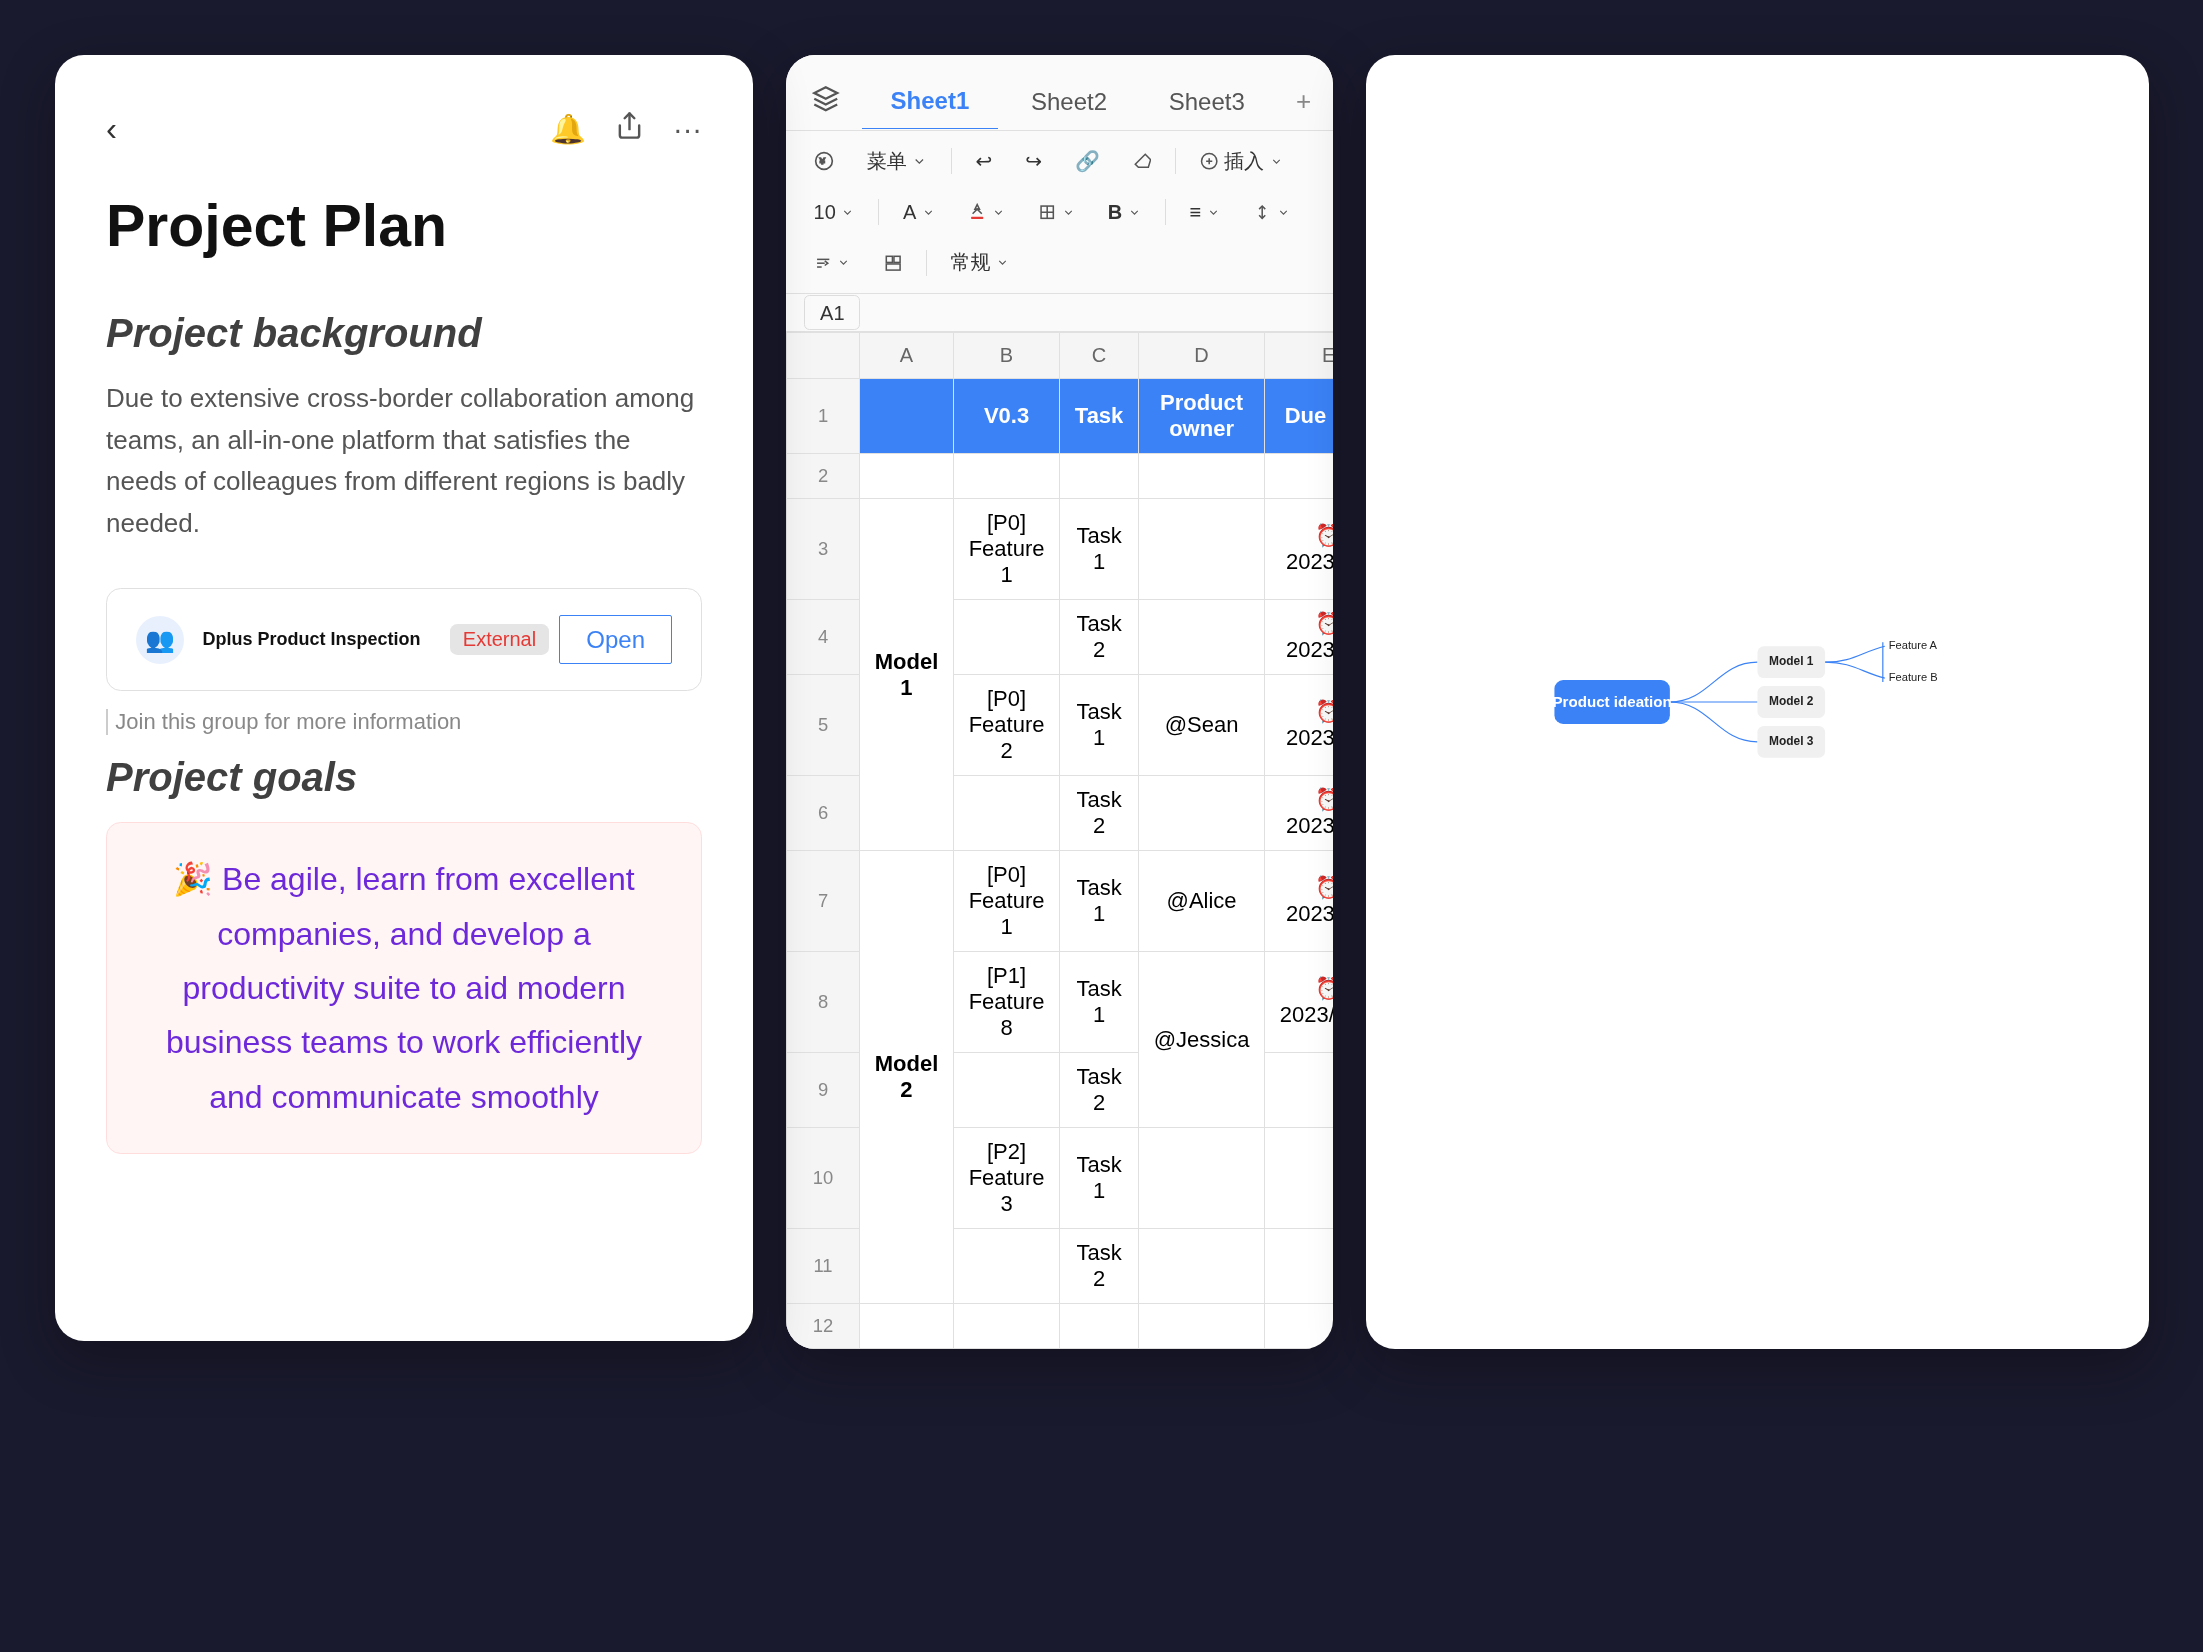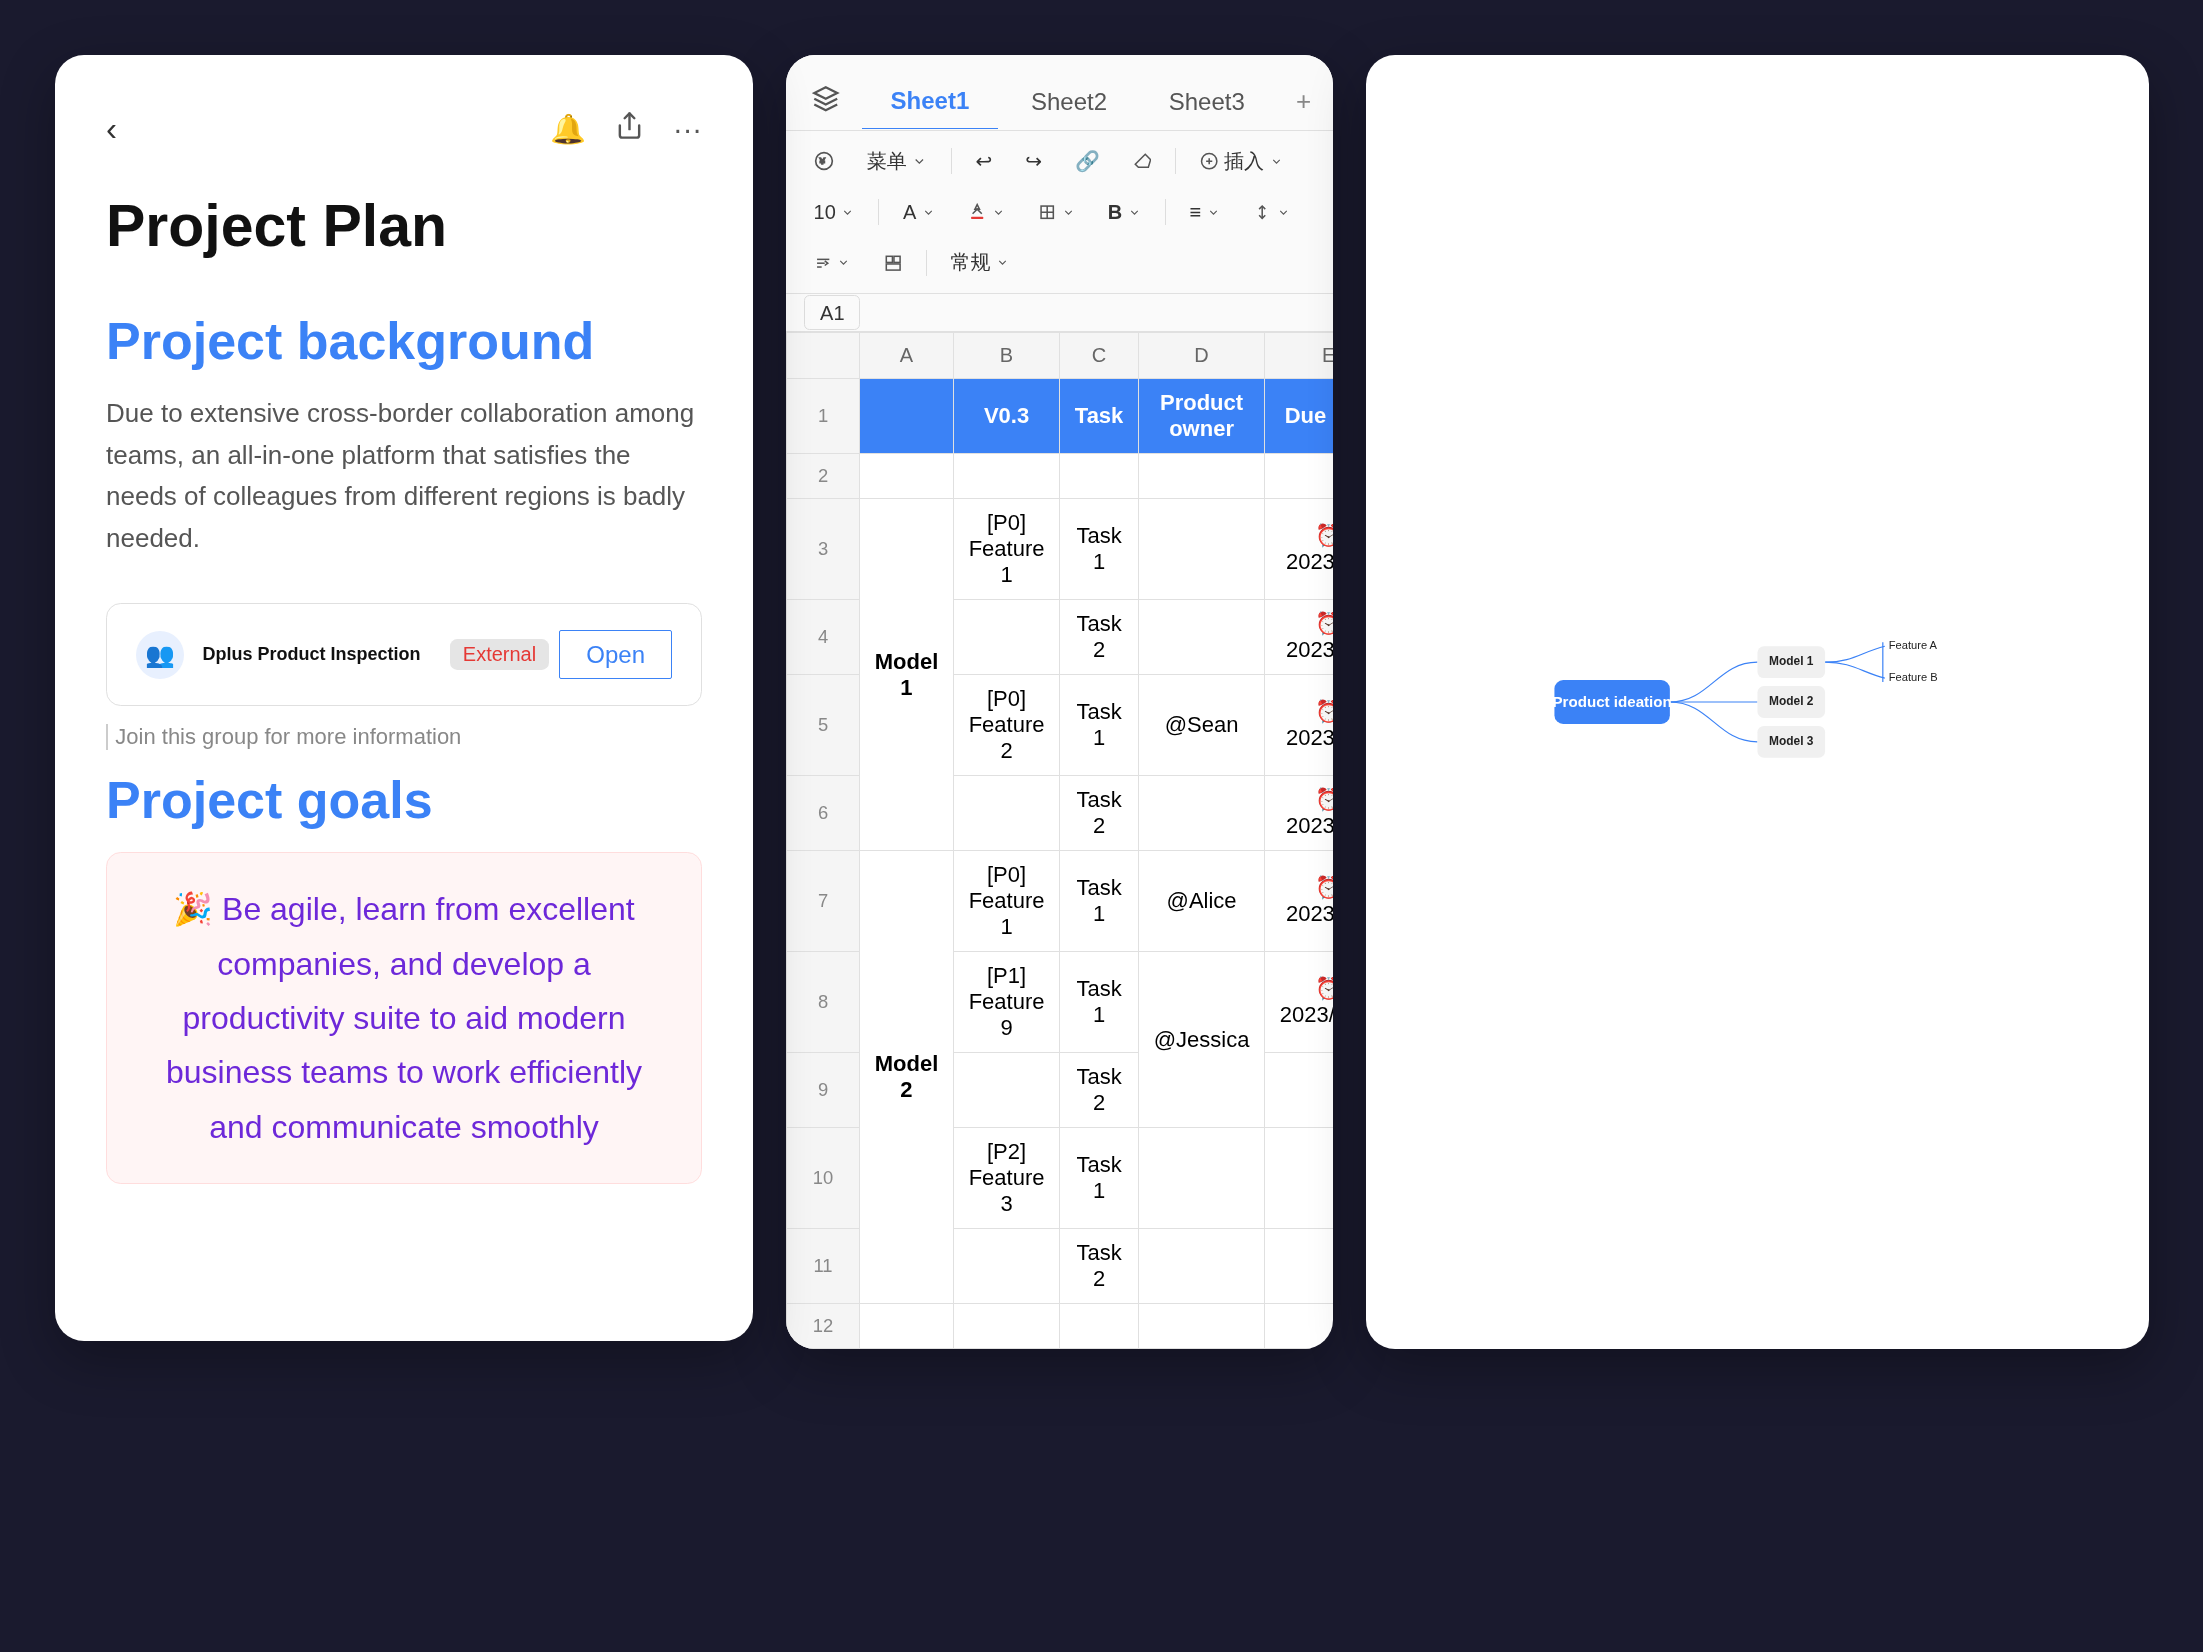--- a/index.html
+++ b/index.html
@@ -51,24 +51,25 @@
       color: #555;
       cursor: pointer;
     }
     .page-title {
       font-size: 59px;
       font-weight: 800;
       color: #111;
       margin-bottom: 51px;
     }
     .section-title {
-      font-size: 52px;
+      font-size: 40px;
       font-weight: 700;
-      color: #3b82f6;
+      color: #404040;
       margin-bottom: 22px;
+      font-style: italic;
     }
     .section-body {
       font-size: 26px;
       color: #555;
       line-height: 1.6;
       margin-bottom: 44px;
     }
     .group-card {
       border: 0.9px solid #e0e0e0;
       border-radius: 14.7px;
@@ -555,21 +556,21 @@
               <td rowspan="5" style="font-weight:600;">Model 2</td>
               <td>[P0] Feature 1</td>
               <td>Task 1</td>
               <td>@Alice</td>
               <td>⏰ 2023/1/4</td>
               <td>1</td>
               <td></td>
             </tr>
             <tr>
               <td class="row-header">8</td>
-              <td>[P1] Feature 9</td>
+              <td>[P1] Feature 8</td>
               <td>Task 1</td>
               <td rowspan="2">@Jessica</td>
               <td>⏰ 2023/1/18</td>
               <td>14</td>
               <td></td>
             </tr>
             <tr>
               <td class="row-header">9</td>
               <td></td>
               <td>Task 2</td>

